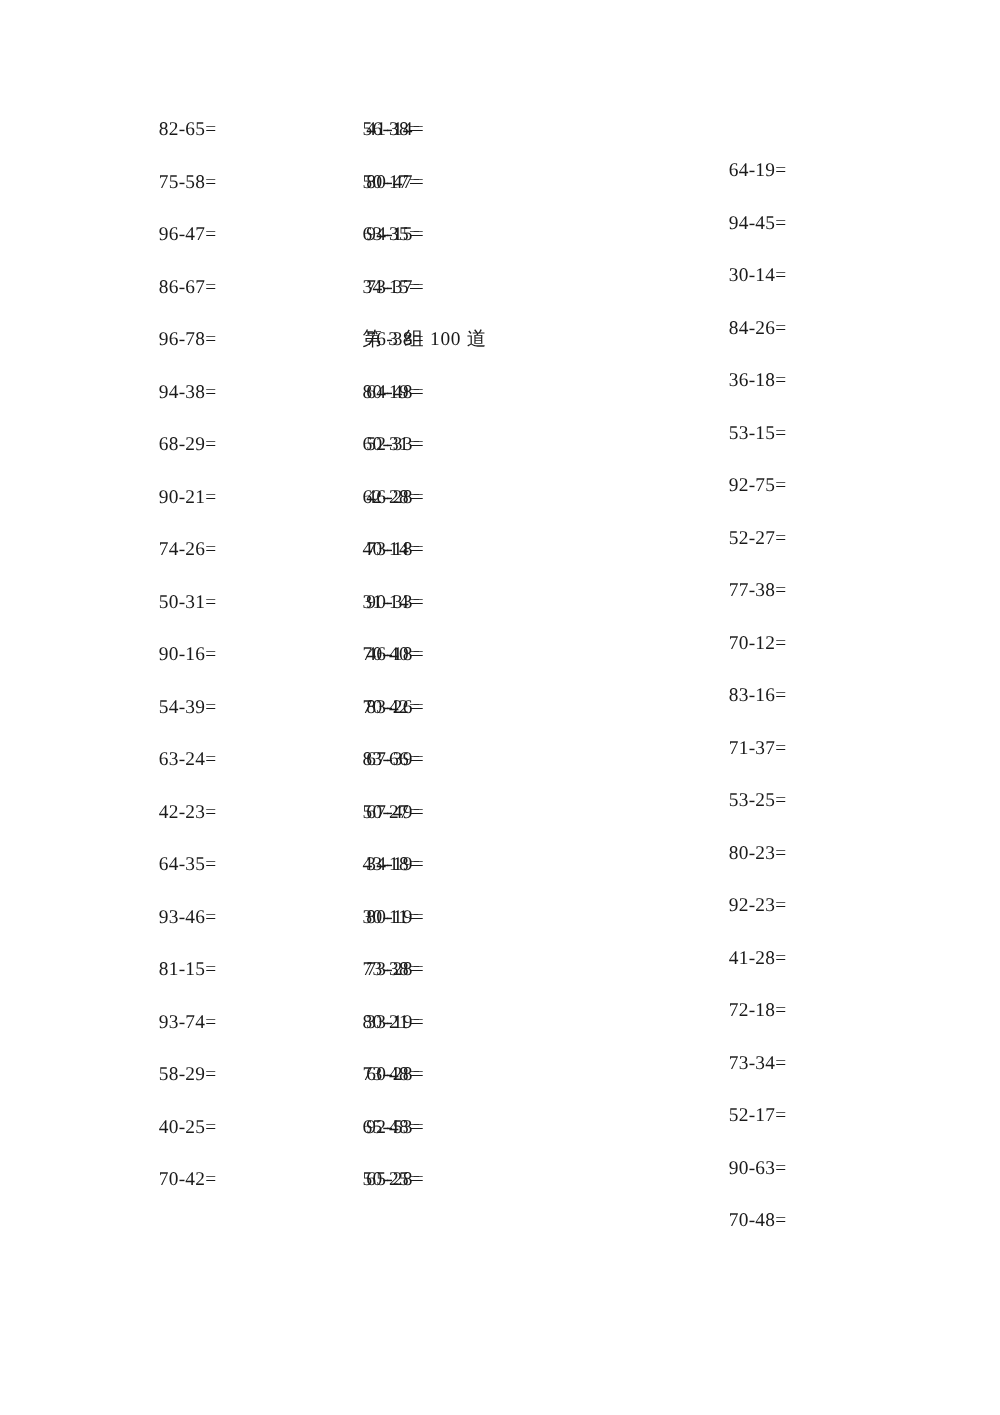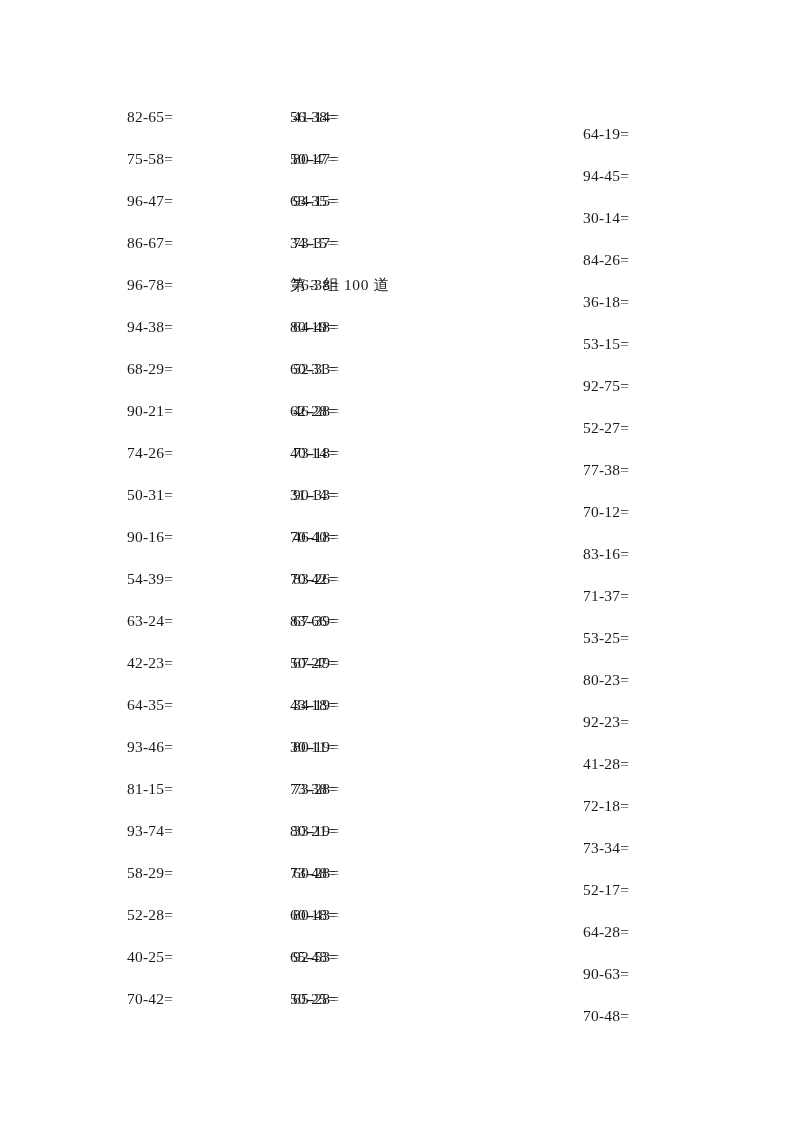--- a/index.html
+++ b/index.html
@@ -22,21 +22,21 @@
   }
   .sheet {
     position: absolute;
     left: 0;
     top: 96px;
     width: 800px;
   }
   .row {
     display: flex;
     height: 42px;
-    align-items: center;
+    align-items: flex-start;
   }
   .cell {
     font-size: 15.5px;
     line-height: 1;
     letter-spacing: 0.2px;
     white-space: nowrap;
     color: #1a1a1a;
   }
   .cell.c1 { width: 145px; padding-left: 127px; box-sizing: border-box; }
   .cell.c2 { width: 148px; padding-left: 145px; box-sizing: border-box; }
@@ -162,26 +162,20 @@
         <div class="cell c3">33-19=</div>
         <div class="cell c4">73-34=</div>
       </div>
       <div class="row">
         <div class="cell c1">58-29=</div>
         <div class="cell c2">73-48=</div>
         <div class="cell c3">60-28=</div>
         <div class="cell c4">52-17=</div>
       </div>
       <div class="row">
-        <div class="cell c1">52-28=</div>
-        <div class="cell c2">60-18=</div>
-        <div class="cell c3">80-43=</div>
-        <div class="cell c4">64-28=</div>
-      </div>
-      <div class="row">
         <div class="cell c1">40-25=</div>
         <div class="cell c2">65-48=</div>
         <div class="cell c3">92-53=</div>
         <div class="cell c4">90-63=</div>
       </div>
       <div class="row">
         <div class="cell c1">70-42=</div>
         <div class="cell c2">50-25=</div>
         <div class="cell c3">65-28=</div>
         <div class="cell c4">70-48=</div>

